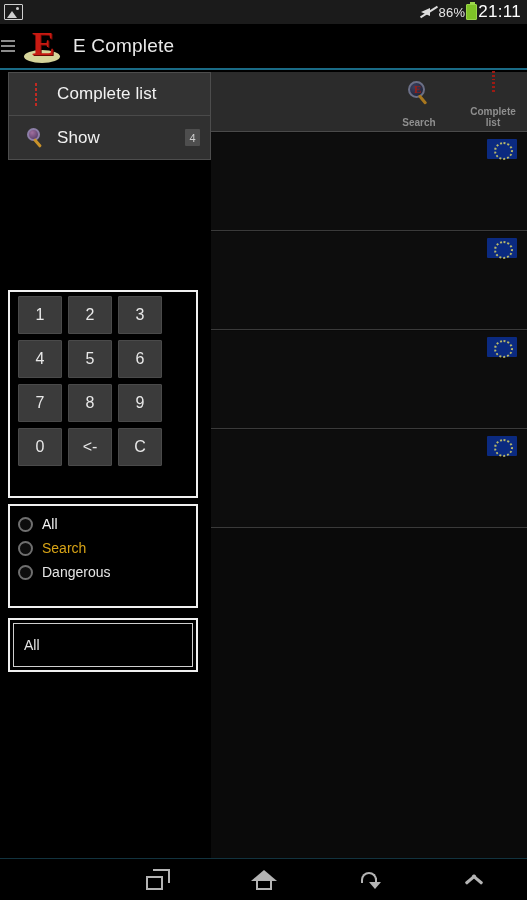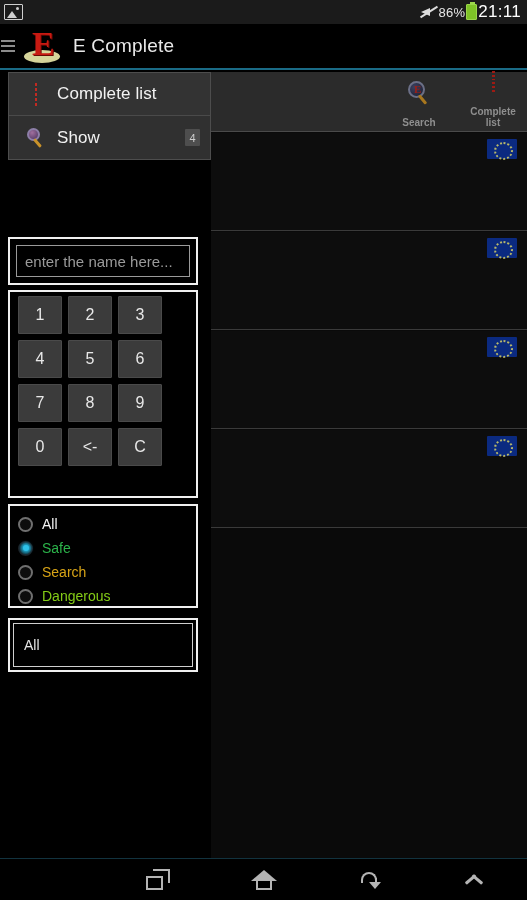--- a/index.html
+++ b/index.html
@@ -361,23 +361,20 @@
           <span class="icon-magnifier">
               <span class="lens"></span>
               <span class="handle"></span>
             </span>
         </span>
         <span class="mi-label">Show</span>
         <span class="mi-badge">4</span>
       </div>
     </div>
 
-    <div class="groupbox search-box">
-      <input class="search-input" type="text" placeholder="enter the name here..." style="">
-    </div>
 
     <div class="groupbox keypad-box">
       <div class="kp-grid">
         <div class="kp-key">1</div>
         <div class="kp-key">2</div>
         <div class="kp-key">3</div>
         <div class="kp-key">4</div>
         <div class="kp-key">5</div>
         <div class="kp-key">6</div>
         <div class="kp-key">7</div>
@@ -387,31 +384,27 @@
         <div class="kp-key">&lt;-</div>
         <div class="kp-key">C</div>
       </div>
     </div>
 
     <div class="groupbox radio-box">
       <div class="radio-row">
         <span class="radio-dot"></span>
         <span class="radio-label" style="color:#f2f2f2">All</span>
       </div>
-      <div class="radio-row checked">
-        <span class="radio-dot"></span>
-        <span class="radio-label" style="color:#2bb34a">Safe</span>
-      </div>
       <div class="radio-row">
         <span class="radio-dot"></span>
         <span class="radio-label" style="color:#d8a416">Search</span>
       </div>
       <div class="radio-row">
         <span class="radio-dot"></span>
-        <span class="radio-label" style="color:#84cc16">Dangerous</span>
+        <span class="radio-label" style="color:#e5e5e5">Dangerous</span>
       </div>
     </div>
 
     <div class="groupbox select-box">
       <div class="select-inner">All</div>
     </div>
   </div>
 
   <div class="navbar">
     <div class="nav-btn"></div>

